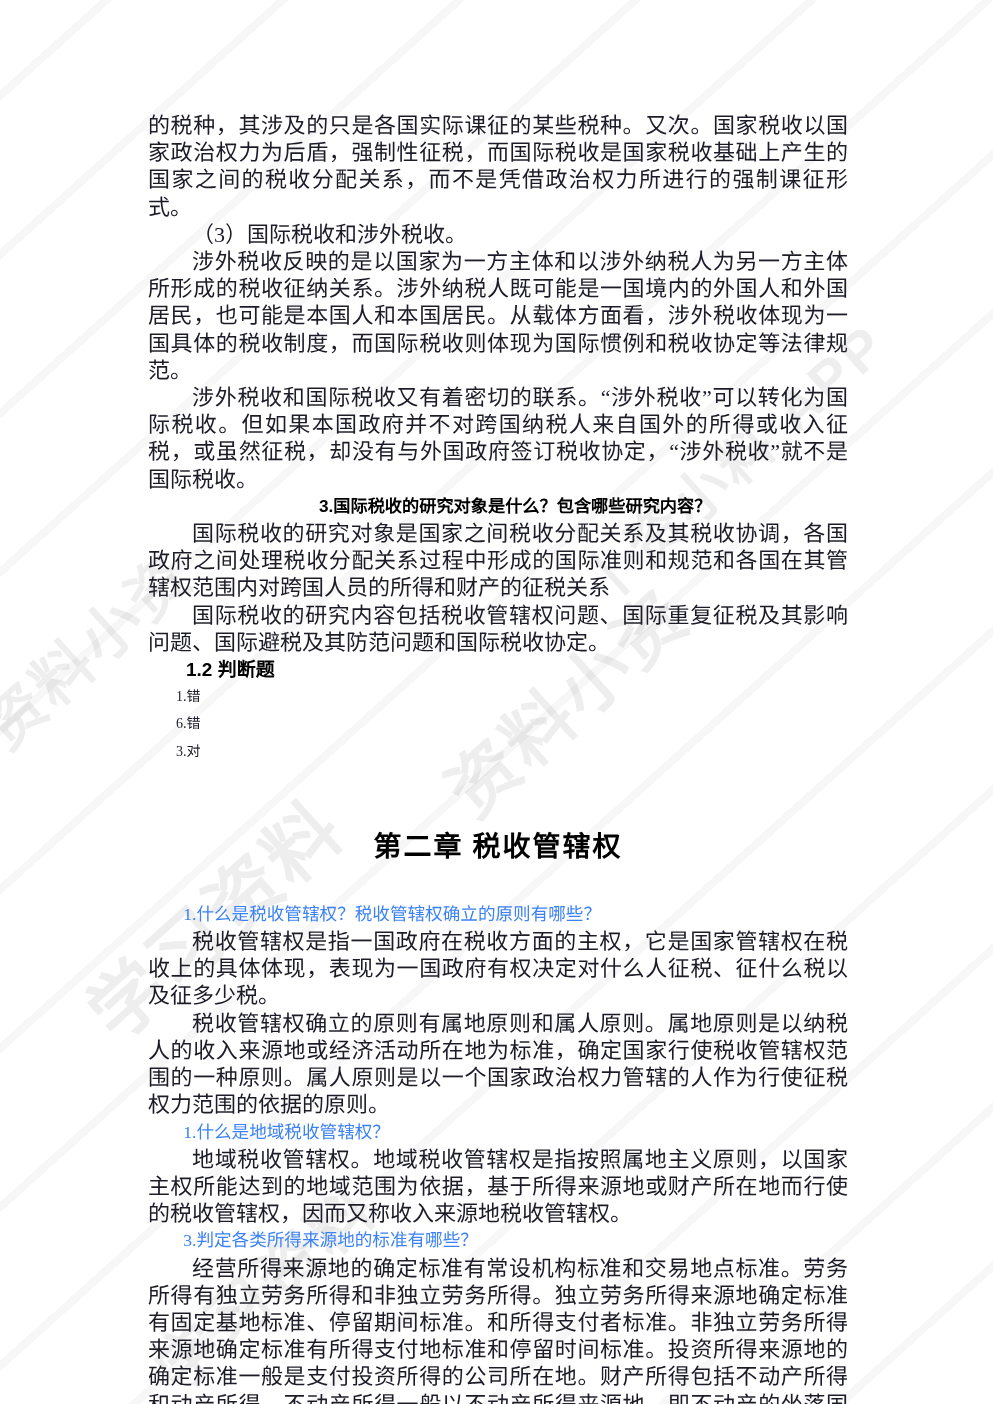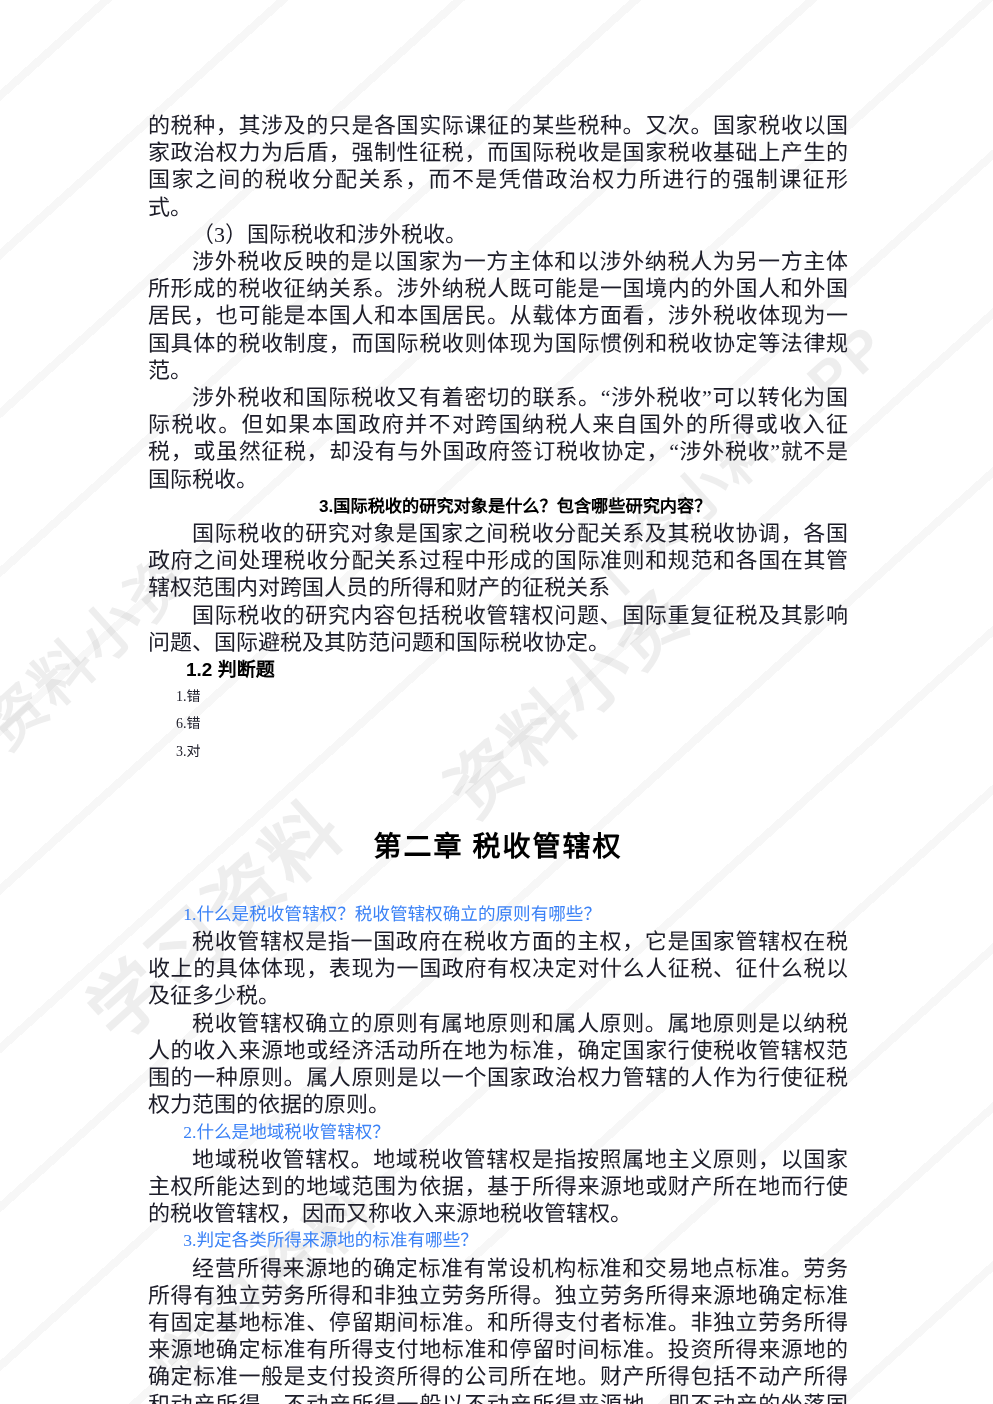--- a/index.html
+++ b/index.html
@@ -152,19 +152,19 @@
       <p class="para">国际税收的研究对象是国家之间税收分配关系及其税收协调，各国政府之间处理税收分配关系过程中形成的国际准则和规范和各国在其管辖权范围内对跨国人员的所得和财产的征税关系</p>
       <p class="para">国际税收的研究内容包括税收管辖权问题、国际重复征税及其影响问题、国际避税及其防范问题和国际税收协定。</p>
       <h2 class="sec-heading">1.2 判断题</h2>
       <div class="tf-item">1.错</div>
       <div class="tf-item">6.错</div>
       <div class="tf-item">3.对</div>
       <h1 class="chapter-title">第二章  税收管辖权</h1>
       <div class="q-line">1.什么是税收管辖权？税收管辖权确立的原则有哪些？</div>
       <p class="para">税收管辖权是指一国政府在税收方面的主权，它是国家管辖权在税收上的具体体现，表现为一国政府有权决定对什么人征税、征什么税以及征多少税。</p>
       <p class="para">税收管辖权确立的原则有属地原则和属人原则。属地原则是以纳税人的收入来源地或经济活动所在地为标准，确定国家行使税收管辖权范围的一种原则。属人原则是以一个国家政治权力管辖的人作为行使征税权力范围的依据的原则。</p>
-      <div class="q-line">2.什么是地域税收管辖权？</div>
+      <div class="q-line">1.什么是地域税收管辖权？</div>
       <p class="para">地域税收管辖权。地域税收管辖权是指按照属地主义原则，以国家主权所能达到的地域范围为依据，基于所得来源地或财产所在地而行使的税收管辖权，因而又称收入来源地税收管辖权。</p>
       <div class="q-line">3.判定各类所得来源地的标准有哪些？</div>
       <p class="para">经营所得来源地的确定标准有常设机构标准和交易地点标准。劳务所得有独立劳务所得和非独立劳务所得。独立劳务所得来源地确定标准有固定基地标准、停留期间标准。和所得支付者标准。非独立劳务所得来源地确定标准有所得支付地标准和停留时间标准。投资所得来源地的确定标准一般是支付投资所得的公司所在地。财产所得包括不动产所得和动产所得。不动产所得一般以不动产所得来源地，即不动产的坐落国或所在国为其所得来源地。对于动产所得，各国判定其来源地的标准并不完全一致。有些国家以动产的销售地或转让地（动产所有权的过户地点）为来源地，有的国家以动产转让者的居住地为来源地。</p>
     </div>
 
 </div>
 
 </body></html>

